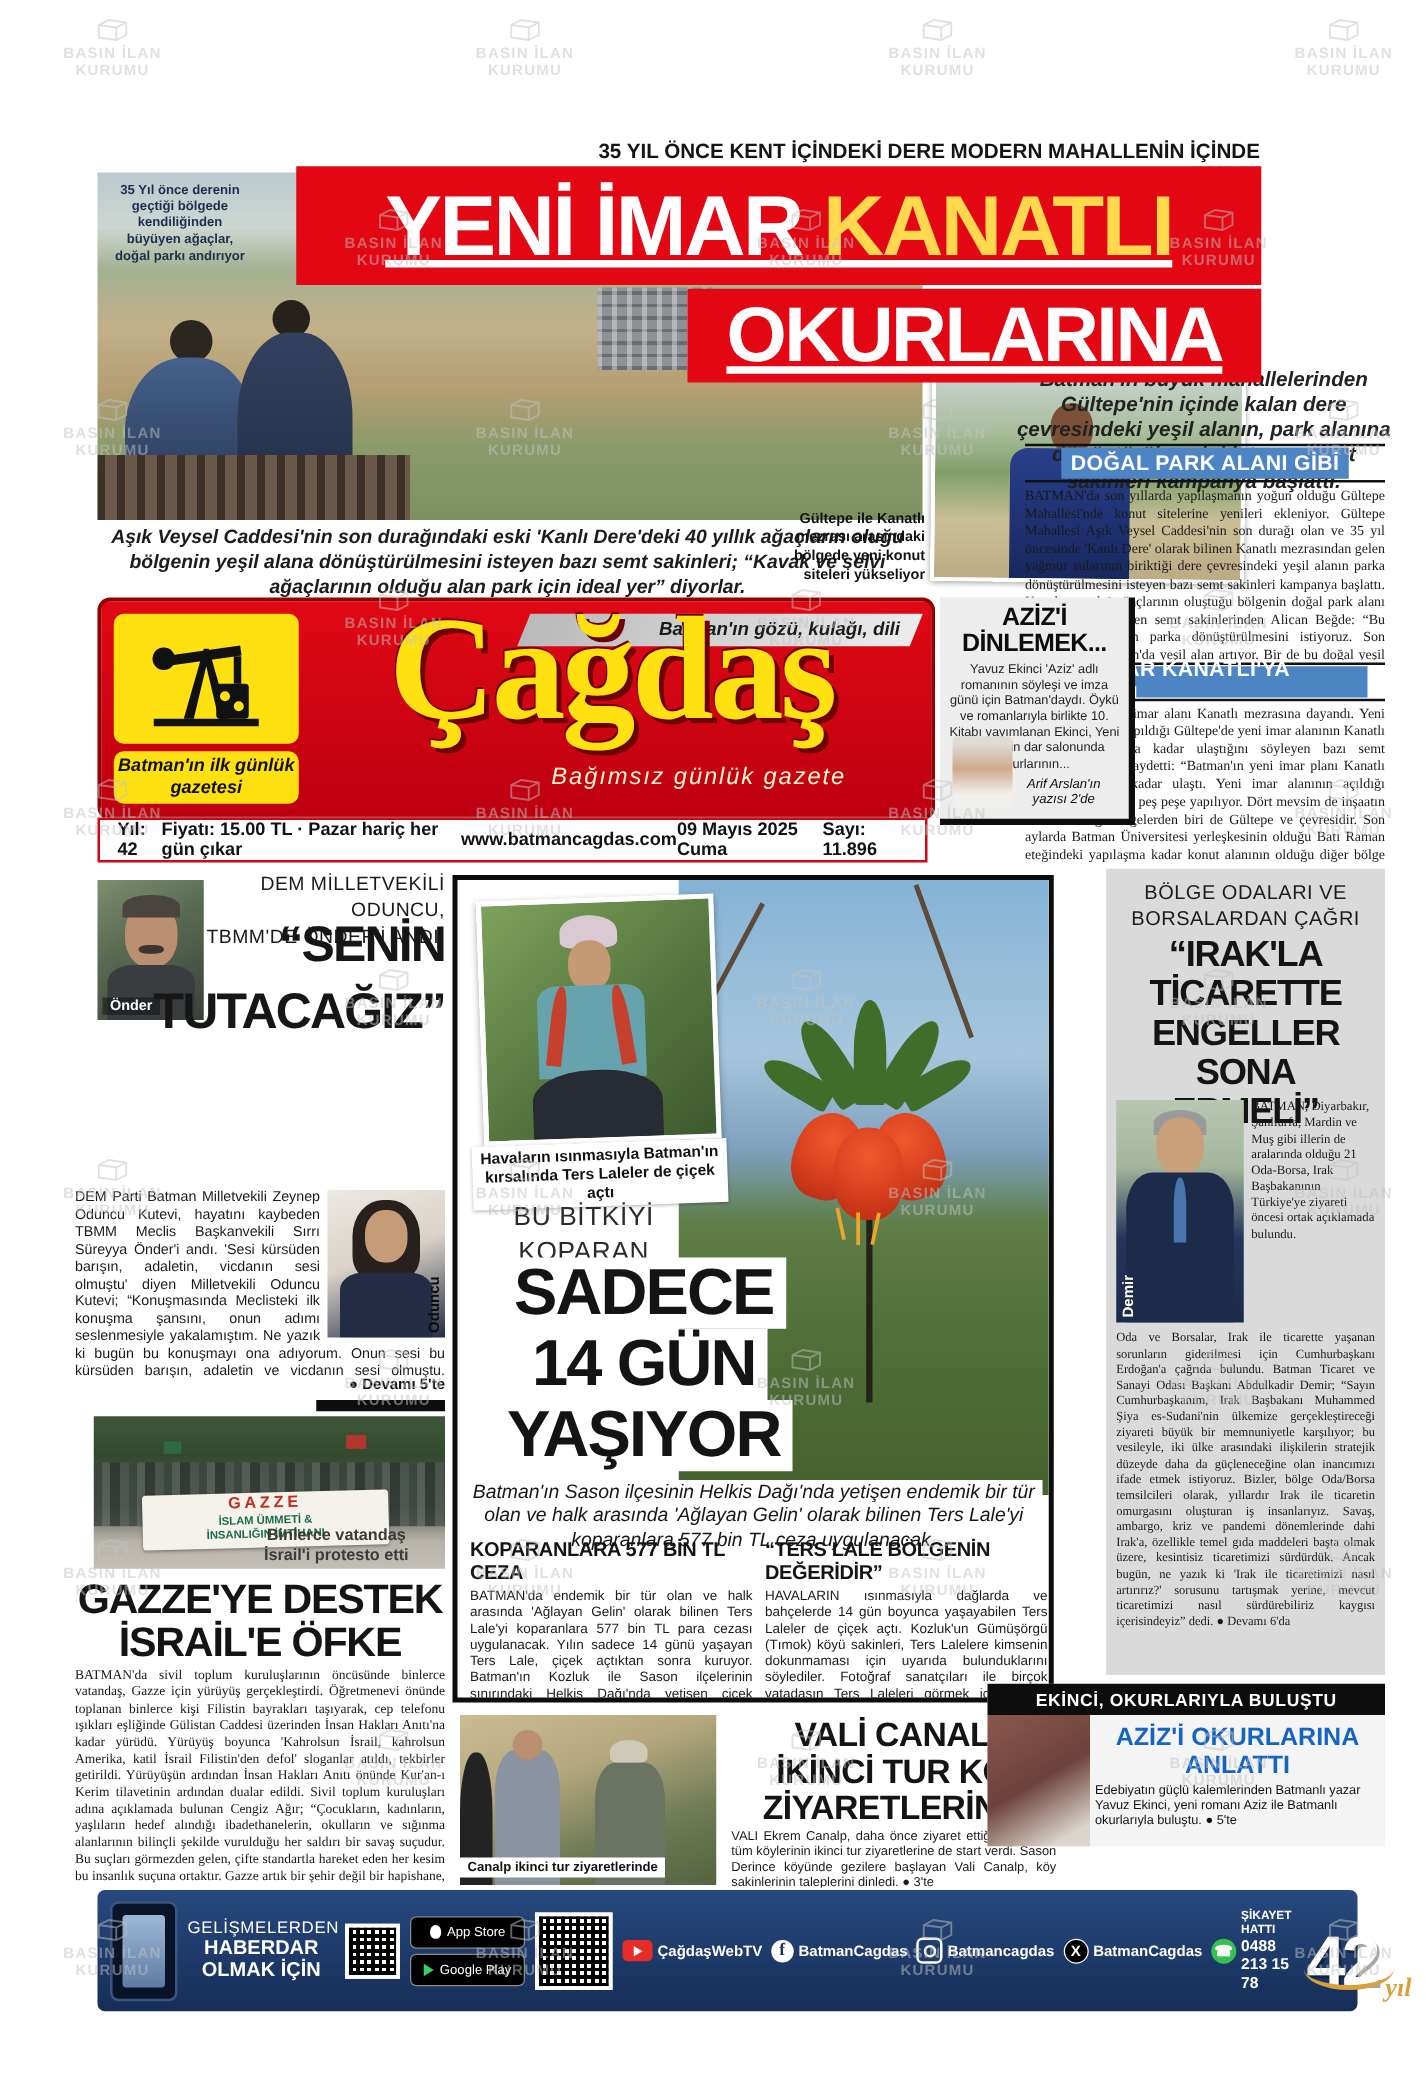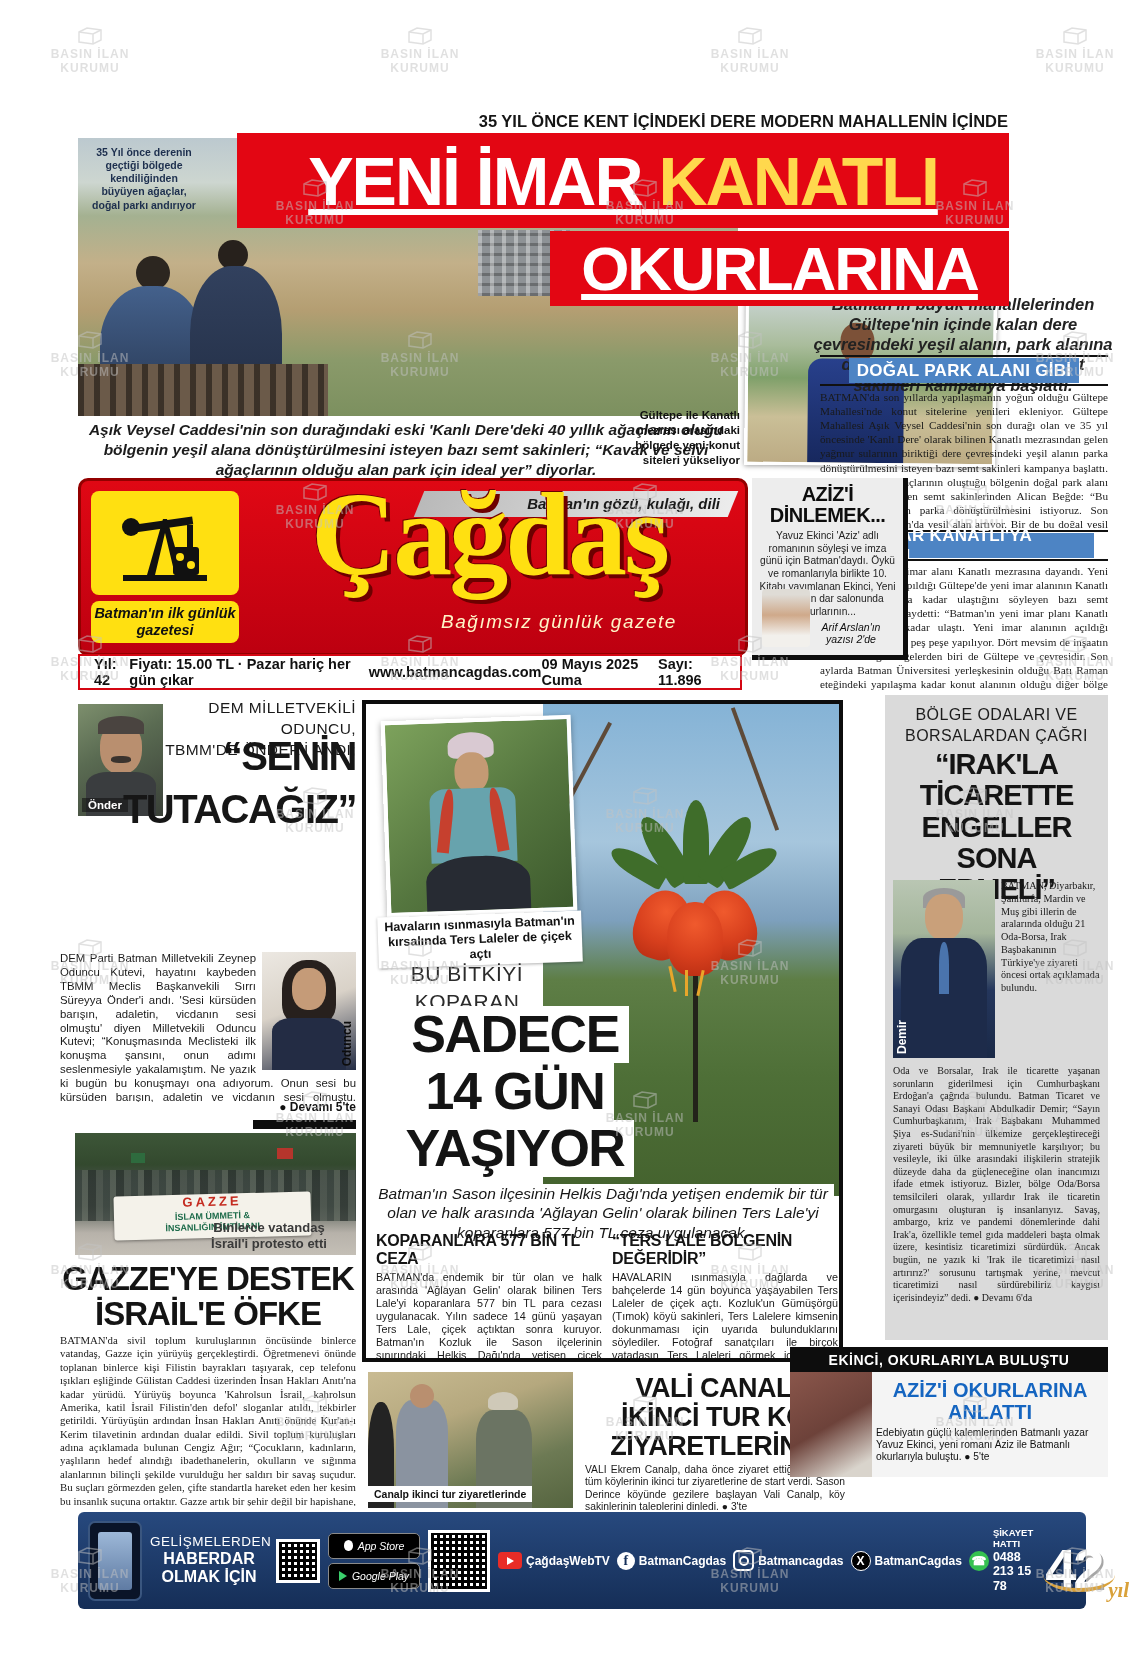--- a/index.html
+++ b/index.html
@@ -1,20 +1,20 @@
 <!DOCTYPE html>
 <html><head>
 <meta charset="utf-8">
 <style>
   html,body{margin:0;padding:0;background:#ffffff;}
   .page{position:relative;width:1140px;height:1672px;background:#fff;overflow:hidden;
         font-family:"Liberation Sans",sans-serif;color:#111;}
   .abs{position:absolute;}
   
-  #wm-layer{position:absolute;inset:0;z-index:60;pointer-events:none;opacity:.5;margin-top:12px;}
+  #wm-layer{position:absolute;inset:0;z-index:60;pointer-events:none;opacity:.5;}
   .wm{position:absolute;width:120px;text-align:center;color:#c3c3c3;font-weight:bold;
       font-size:12px;line-height:1.15;letter-spacing:1px;}
   .wm svg{display:block;margin:0 auto 2px auto;}
   
   .kicker-top{left:430px;top:112px;width:578px;text-align:right;font-size:16.5px;
       font-weight:bold;color:#151515;}
   .redbox{background:#e30613;color:#fff;display:flex;align-items:center;justify-content:center;
       font-weight:900;letter-spacing:-2px;z-index:10;text-decoration:underline;}
   .redbox .yel{color:#ffd84d;}
   .mainphoto{left:78px;top:138px;width:660px;height:278px;overflow:hidden;
@@ -170,21 +170,21 @@
       border-radius:6px;display:flex;align-items:center;gap:8px;padding:0 10px;box-sizing:border-box;z-index:8;}
   .phone{width:50px;height:76px;background:#0a1428;border:2px solid #3a567f;border-radius:7px;
       display:flex;align-items:center;justify-content:center;flex:none;}
   .phone div{width:34px;height:58px;background:linear-gradient(#9db8d8,#5f7ba3);border-radius:3px;}
   .promo{width:118px;text-align:center;color:#fff;line-height:1.1;flex:none;}
   .promo .p1{font-size:13.5px;font-weight:300;letter-spacing:.5px;}
   .promo .p2{font-size:16px;font-weight:900;}
   .qr{background:#fff;border:3px solid #fff;flex:none;
       background-image:repeating-linear-gradient(0deg,#000 0 3px,transparent 3px 6px),
                        repeating-linear-gradient(90deg,#000 0 3px,#fff 3px 6px);}
-  .stores{display:flex;flex-direction:column;gap:4px;flex:none;font-style:italic;}
+  .stores{display:flex;flex-direction:column;gap:4px;flex:none;}
   .storebtn{width:92px;height:26px;background:#000;border:1px solid #8a8a8a;border-radius:5px;color:#fff;
       font-size:10.5px;display:flex;align-items:center;justify-content:center;gap:5px;box-sizing:border-box;}
   .appleglyph{width:9px;height:11px;background:#fff;border-radius:50% 50% 46% 46%;display:inline-block;}
   .playglyph{width:0;height:0;border-left:8px solid #3bcf6c;border-top:5px solid transparent;
       border-bottom:5px solid transparent;display:inline-block;}
   .socials{display:flex;align-items:center;gap:7px;color:#fff;font-weight:bold;font-size:12px;flex:1;}
   .soc{display:flex;align-items:center;gap:4px;}
   .yt{width:24px;height:17px;background:#e82c27;border-radius:4px;display:flex;align-items:center;justify-content:center;flex:none;}
   .yt i{width:0;height:0;border-left:7px solid #fff;border-top:4px solid transparent;border-bottom:4px solid transparent;}
   .fb{width:18px;height:18px;border-radius:50%;background:#fff;color:#16305a;font-family:"Liberation Serif",serif;

